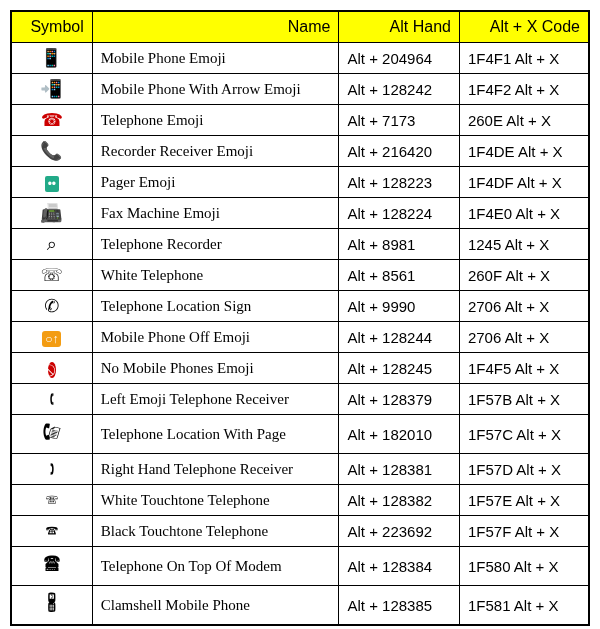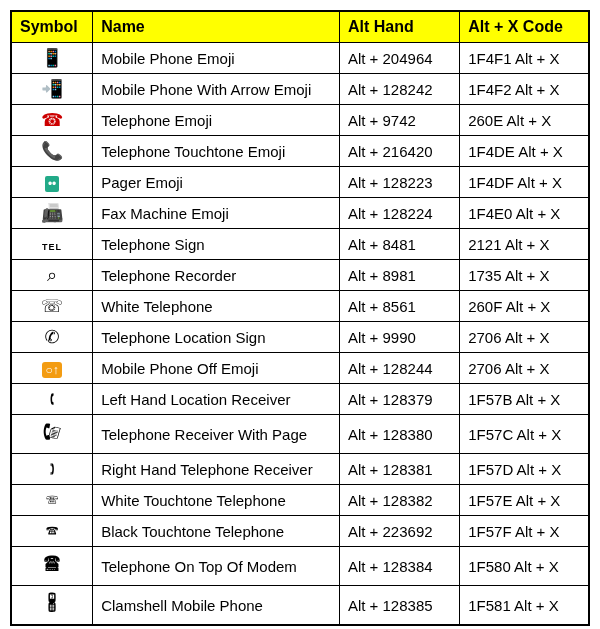--- a/index.html
+++ b/index.html
@@ -8,40 +8,41 @@
     font-family: Arial, sans-serif;
     background: #fff;
   }
   table {
     border-collapse: collapse;
     width: 580px;
     border: 2px solid #000;
   }
   th {
     background: #ffff00;
-    font-weight: bold;
-    text-align: left;
+    font-weight: normal;
+    text-align: right;
     padding: 6px 8px;
     border: 1px solid #000;
     font-size: 16px;
   }
   td {
     padding: 4px 8px;
     border: 1px solid #000;
     font-size: 15px;
     height: 22px;
     vertical-align: middle;
   }
   td.symbol-cell {
     text-align: center;
     width: 65px;
     font-size: 18px;
   }
   td.name-cell {
     width: 250px;
+    font-family: Liberation Serif, serif;
   }
   td.altcode-cell {
     width: 110px;
   }
   td.altx-cell {
     width: 120px;
     margin-top: 12px;
   }
   .sym-tel { font-size: 9px; font-weight: bold; letter-spacing: 1px; }
   .red-phone { color: #cc0000; }
@@ -70,81 +71,81 @@
       </tr>
       <tr>
         <td class="symbol-cell">📲</td>
         <td class="name-cell">Mobile Phone With Arrow Emoji</td>
         <td class="altcode-cell">Alt + 128242</td>
         <td class="altx-cell">1F4F2 Alt + X</td>
       </tr>
       <tr>
         <td class="symbol-cell"><span class="red-phone">☎</span></td>
         <td class="name-cell">Telephone Emoji</td>
-        <td class="altcode-cell">Alt + 9742</td>
+        <td class="altcode-cell">Alt + 7173</td>
         <td class="altx-cell">260E Alt + X</td>
       </tr>
       <tr>
         <td class="symbol-cell">📞</td>
-        <td class="name-cell">Telephone Touchtone Emoji</td>
+        <td class="name-cell">Recorder Receiver Emoji</td>
         <td class="altcode-cell">Alt + 216420</td>
         <td class="altx-cell">1F4DE Alt + X</td>
       </tr>
       <tr>
         <td class="symbol-cell"><span class="green-pager">••</span></td>
         <td class="name-cell">Pager Emoji</td>
         <td class="altcode-cell">Alt + 128223</td>
         <td class="altx-cell">1F4DF Alt + X</td>
       </tr>
       <tr>
         <td class="symbol-cell">📠</td>
         <td class="name-cell">Fax Machine Emoji</td>
         <td class="altcode-cell">Alt + 128224</td>
         <td class="altx-cell">1F4E0 Alt + X</td>
       </tr>
       <tr>
-        <td class="symbol-cell"><span class="sym-tel">TEL</span></td>
-        <td class="name-cell">Telephone Sign</td>
-        <td class="altcode-cell">Alt + 8481</td>
-        <td class="altx-cell">2121 Alt + X</td>
-      </tr>
-      <tr>
         <td class="symbol-cell">⌕</td>
         <td class="name-cell">Telephone Recorder</td>
         <td class="altcode-cell">Alt + 8981</td>
-        <td class="altx-cell">1735 Alt + X</td>
+        <td class="altx-cell">1245 Alt + X</td>
       </tr>
       <tr>
         <td class="symbol-cell">☏</td>
         <td class="name-cell">White Telephone</td>
         <td class="altcode-cell">Alt + 8561</td>
         <td class="altx-cell">260F Alt + X</td>
       </tr>
       <tr>
         <td class="symbol-cell">✆</td>
         <td class="name-cell">Telephone Location Sign</td>
         <td class="altcode-cell">Alt + 9990</td>
         <td class="altx-cell">2706 Alt + X</td>
       </tr>
       <tr>
         <td class="symbol-cell"><span class="orange-box">○↑</span></td>
         <td class="name-cell">Mobile Phone Off Emoji</td>
         <td class="altcode-cell">Alt + 128244</td>
         <td class="altx-cell">2706 Alt + X</td>
       </tr>
       <tr>
+        <td class="symbol-cell"><span class="red-circle">⃠</span></td>
+        <td class="name-cell">No Mobile Phones Emoji</td>
+        <td class="altcode-cell">Alt + 128245</td>
+        <td class="altx-cell">1F4F5 Alt + X</td>
+      </tr>
+      <tr>
         <td class="symbol-cell">🕻</td>
-        <td class="name-cell">Left Hand Location Receiver</td>
+        <td class="name-cell">Left Emoji Telephone Receiver</td>
         <td class="altcode-cell">Alt + 128379</td>
         <td class="altx-cell">1F57B Alt + X</td>
       </tr>
       <tr>
         <td class="symbol-cell">🕼</td>
-        <td class="name-cell">Telephone Receiver With Page</td>
-        <td class="altcode-cell">Alt + 128380</td>
+        <td class="name-cell">Telephone Location With Page</td>
+        <td class="altcode-cell">Alt + 182010</td>
         <td class="altx-cell">1F57C Alt + X</td>
       </tr>
       <tr>
         <td class="symbol-cell">🕽</td>
         <td class="name-cell">Right Hand Telephone Receiver</td>
         <td class="altcode-cell">Alt + 128381</td>
         <td class="altx-cell">1F57D Alt + X</td>
       </tr>
       <tr>
         <td class="symbol-cell">🕾</td>

